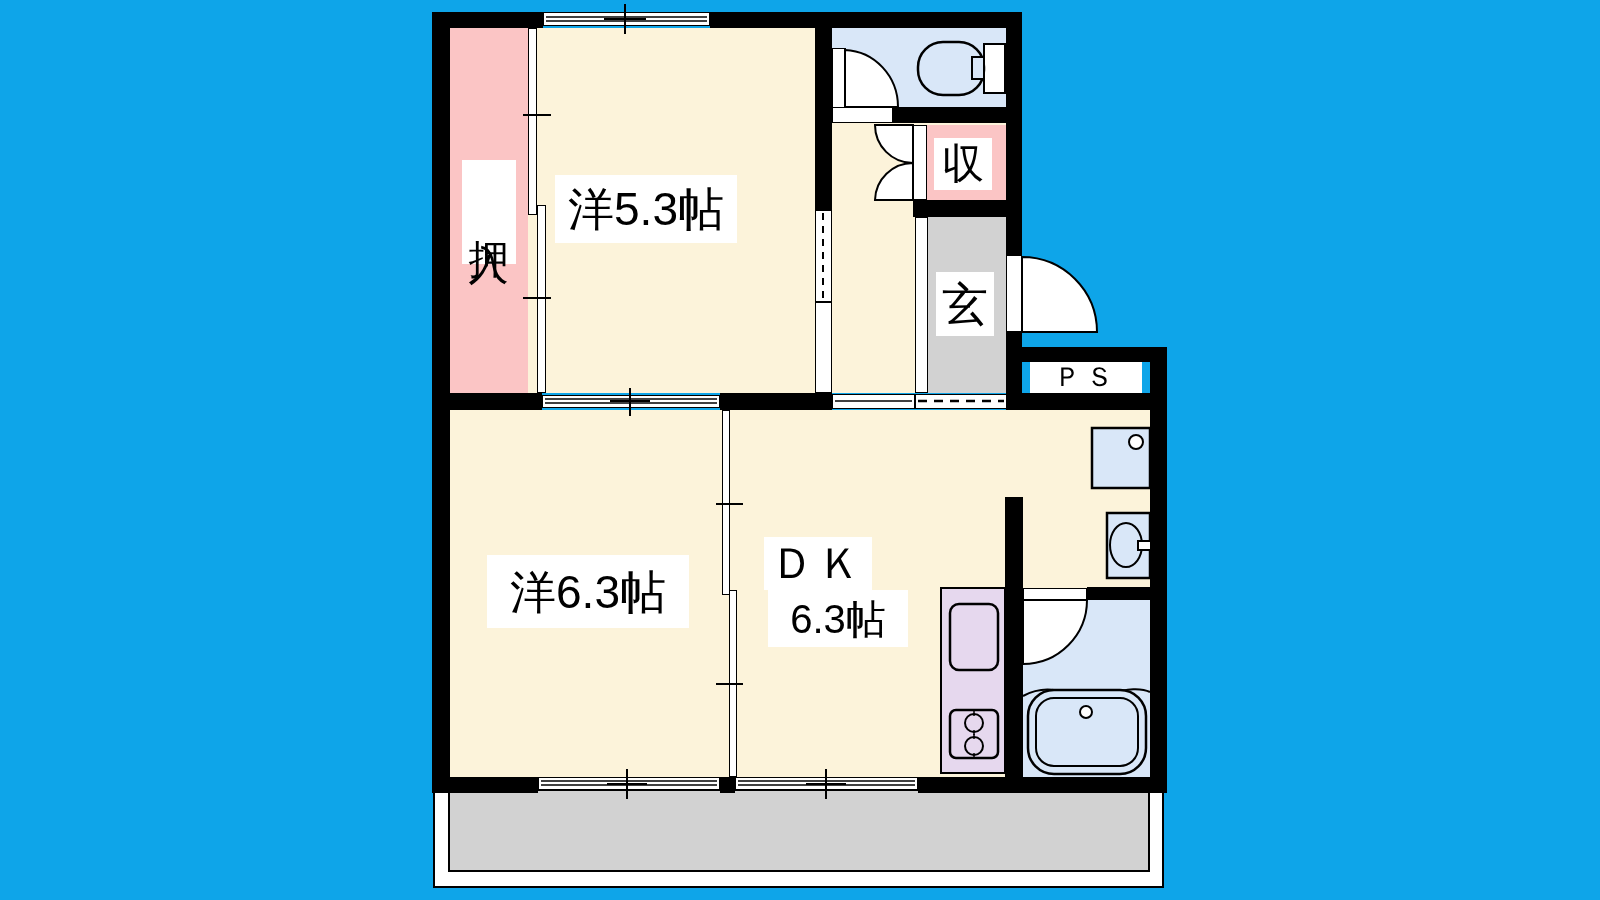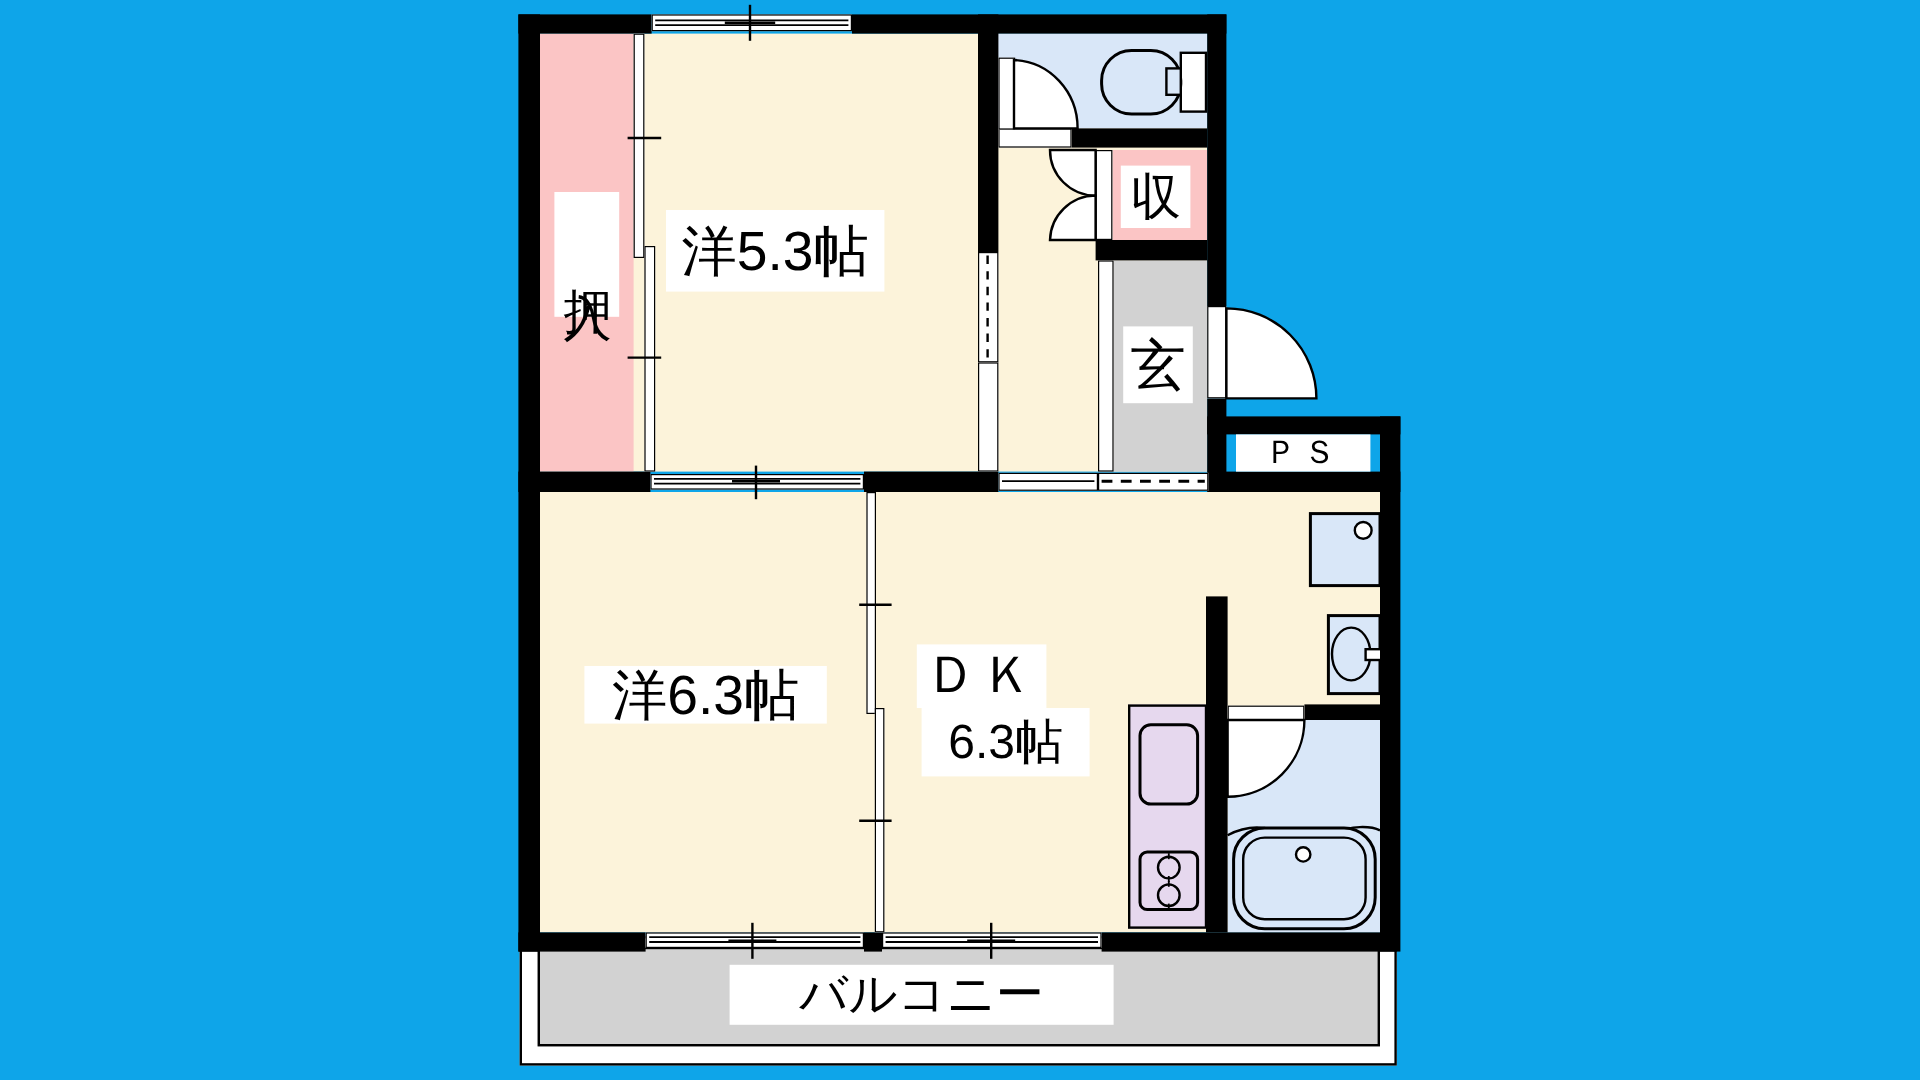--- a/index.html
+++ b/index.html
@@ -134,18 +134,17 @@
     <rect x="1028" y="690" width="118" height="84" rx="26" fill="#d9e7f8" stroke="#000" stroke-width="2.5"></rect>
     <rect x="1036" y="698" width="102" height="68" rx="18" fill="none" stroke="#000" stroke-width="2"></rect>
     <circle cx="1086" cy="712" r="6" fill="#ffffff" stroke="#000" stroke-width="2"></circle>
   </svg>
 
   <div class="label vert" style="left:462px;top:160px;width:54px;height:104px;font-size:40px;">押入</div>
   <div class="label" style="left:555px;top:175px;width:182px;height:68px;font-size:46px;">洋5.3帖</div>
   <div class="label" style="left:934px;top:138px;width:58px;height:52px;font-size:42px;">収</div>
   <div class="label" style="left:936px;top:272px;width:58px;height:64px;font-size:46px;">玄</div>
   <div class="label" style="left:1030px;top:362px;width:112px;height:31px;font-size:27px;letter-spacing:5px;">ＰＳ</div>
-  <div class="label" style="left:487px;top:555px;width:202px;height:48px;font-size:46px;">洋6.3帖</div>
+  <div class="label" style="left:487px;top:555px;width:202px;height:73px;font-size:46px;">洋6.3帖</div>
   <div class="label" style="left:764px;top:537px;width:108px;height:53px;font-size:43px;letter-spacing:4px;">ＤＫ</div>
   <div class="label" style="left:768px;top:590px;width:140px;height:57px;font-size:40px;">6.3帖</div>
-  <div class="label" style="left:608px;top:804px;width:320px;height:50px;font-size:40px;">バルコニー</div>
 
 </div>
 
 </body></html>

